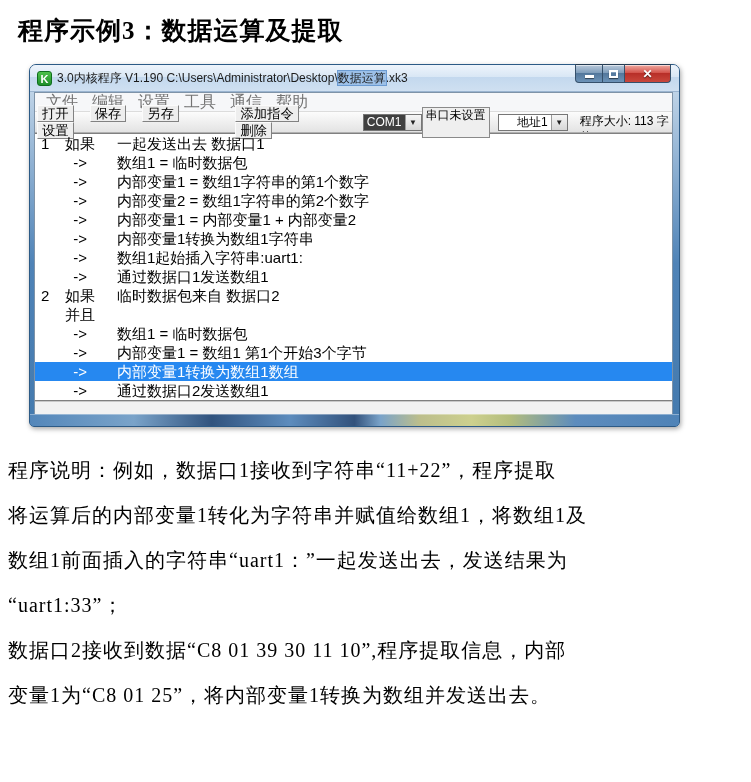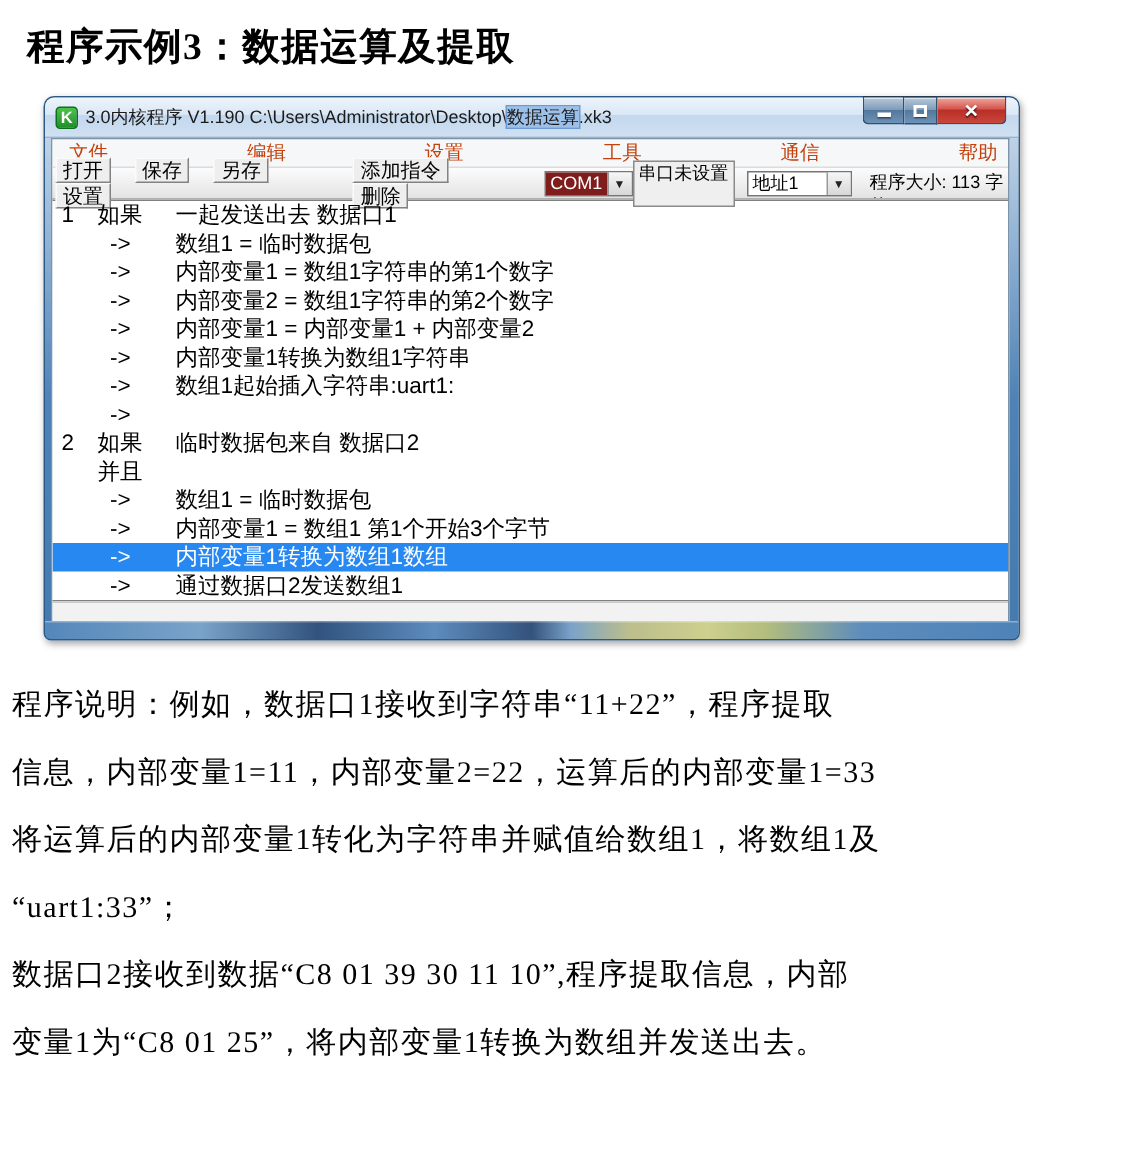--- a/index.html
+++ b/index.html
@@ -47,47 +47,47 @@
     background:linear-gradient(#f0a9a0,#d4554d 45%,#b82f28 50%,#c9473c); }
   .glyph-min { width:9px; height:3px; background:#fff; margin-top:6px; box-shadow:0 1px 1px rgba(0,0,0,.5); }
   .glyph-max { width:9px; height:8px; border:2px solid #fff; box-shadow:0 1px 1px rgba(0,0,0,.5); }
   .glyph-close { color:#fff; font-size:12px; font-weight:bold; text-shadow:0 1px 1px rgba(0,0,0,.6); line-height:1; }
 
   .win-frame { padding:0 6px 0 4px; }
   .client { background:#f3f3f3; border:1px solid #7e93a8; border-bottom:none; }
 
   .menubar {
     height:19px; background:#f6f7f9; border-bottom:1px solid #dcdcdc;
-    display:flex; align-items:center; padding-left:4px; font-size:13px; color:#c2410c;justify-content:space-between;
+    display:flex; align-items:center; padding-left:4px; font-size:16px; color:#737373;
   }
   .menu-item { padding:0 7px; cursor:default; }
 
   .toolbar {
     height:21px; background:linear-gradient(#fcfcfc,#e3e3e3);
     border-bottom:1px solid #b0b0b0;
     display:flex; align-items:center; padding:0 2px; font-size:12px; color:#000;
   }
   .tb-btn {
     height:17px; line-height:15px; padding:0 4px; margin-right:16px;
     background:#eeeeee; border:1px solid; border-color:#fbfbfb #828282 #828282 #fbfbfb;
     cursor:pointer; white-space:nowrap;
   }
   .tb-gap { width:9px; }
   .combo { display:flex; height:17px; border:1px solid #767676; background:#fff; cursor:pointer; }
   .combo-value { padding:0 3px; line-height:15px; white-space:nowrap; }
-  .combo-value.sel { background:#7f1d1d; color:#fff; }
+  .combo-value.sel { background:#404040; color:#fff; }
   .combo-arrow {
     width:16px; border-left:1px solid #9a9a9a; display:flex; align-items:center; justify-content:center;
     background:linear-gradient(#f6f6f6,#d7d7d7); font-size:8px; color:#222;
   }
   .serial-label {
     height:31px; line-height:15px; padding:0 3px; white-space:nowrap;
     border:1px solid #8a8a8a; background:#efefef;
   }
-  .addr-combo .combo-value { min-width:52px; }
+  .addr-combo .combo-value { min-width:52px;text-align:right; }
   .size-label {
     margin-left:12px; width:100px; height:19px; overflow:hidden;
     line-height:16px; white-space:normal; word-break:break-all;
   }
 
   .program-area {
     height:268px; background:#fff; border:1px solid #808080; border-left:none; border-right:none;
     font-size:15px; color:#000; overflow:hidden;
   }
   .pr-row { display:flex; height:19px; line-height:19px; white-space:pre; cursor:default; }
@@ -211,20 +211,21 @@
 
           <div class="pr-row">
             <span class="pr-num"></span>
             <span class="pr-op">  -&gt;</span>
             <span class="pr-txt">数组1起始插入字符串:uart1:</span>
           </div>
 
           <div class="pr-row">
             <span class="pr-num"></span>
             <span class="pr-op">  -&gt;</span>
+            <span class="pr-txt">通过数据口1发送数组1</span>
           </div>
 
           <div class="pr-row">
             <span class="pr-num">2</span>
             <span class="pr-op">如果</span>
             <span class="pr-txt">临时数据包来自 数据口2</span>
           </div>
 
           <div class="pr-row">
             <span class="pr-num"></span>
@@ -260,23 +261,23 @@
     </div>
   </div>
 
   <div class="win-bottom"></div>
 </div>
 
 <div class="description">
 
     <div class="desc-line">程序说明：例如，数据口1接收到字符串“11+22”，程序提取</div>
 
-    <div class="desc-line">信息，内部变量1=11，内部变量2=22，运算后的内部变量1=33</div>
 
     <div class="desc-line">将运算后的内部变量1转化为字符串并赋值给数组1，将数组1及</div>
 
+    <div class="desc-line">数组1前面插入的字符串“uart1：”一起发送出去，发送结果为</div>
 
     <div class="desc-line">“uart1:33”；</div>
 
     <div class="desc-line">数据口2接收到数据“C8 01 39 30 11 10”,程序提取信息，内部</div>
 
     <div class="desc-line">变量1为“C8 01 25”，将内部变量1转换为数组并发送出去。</div>
   </div>
 
 </body></html>

